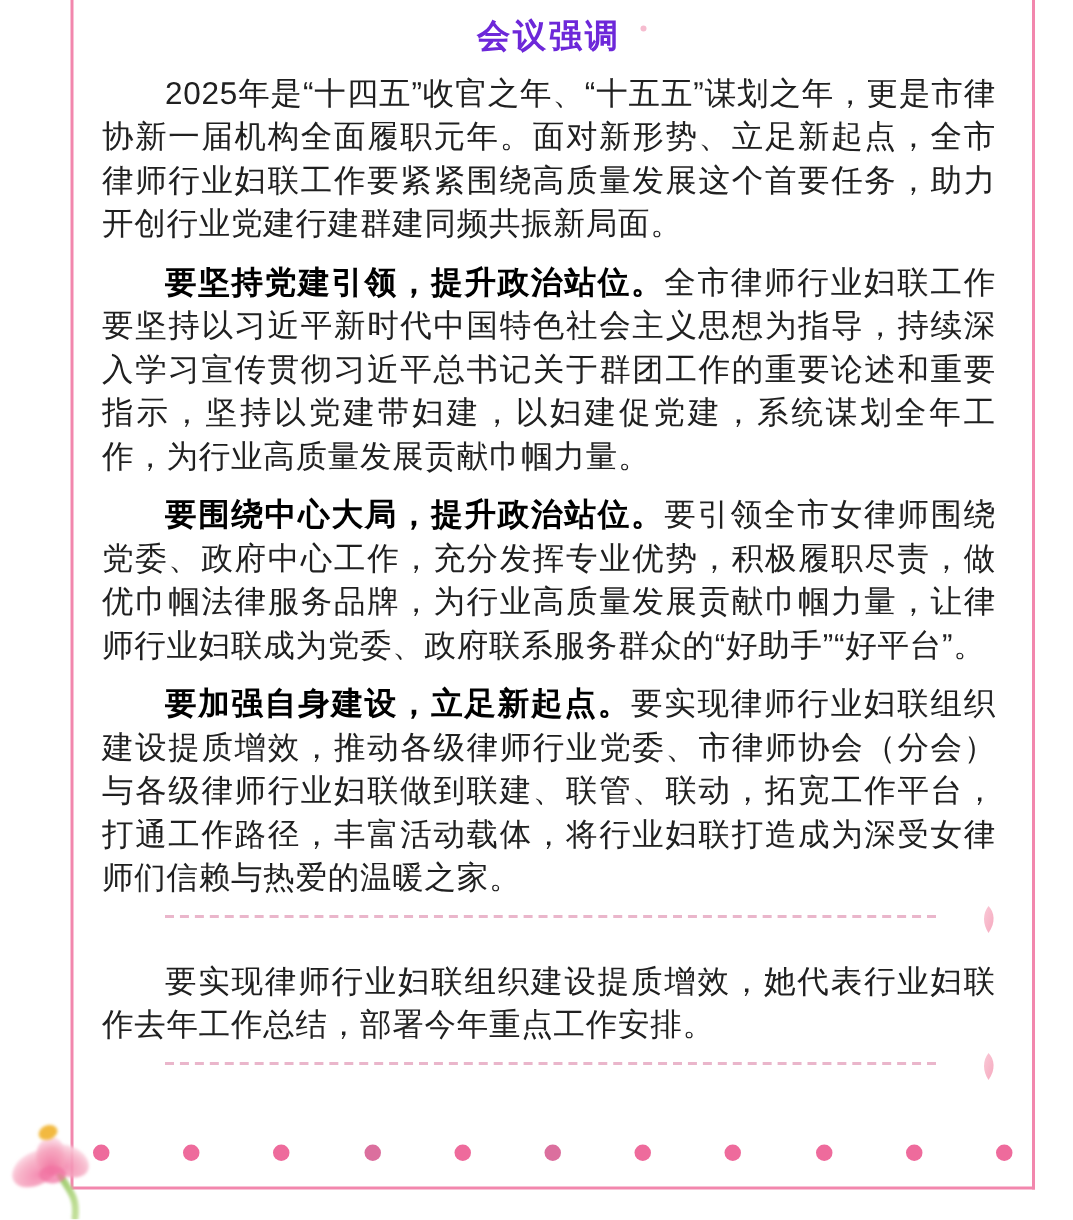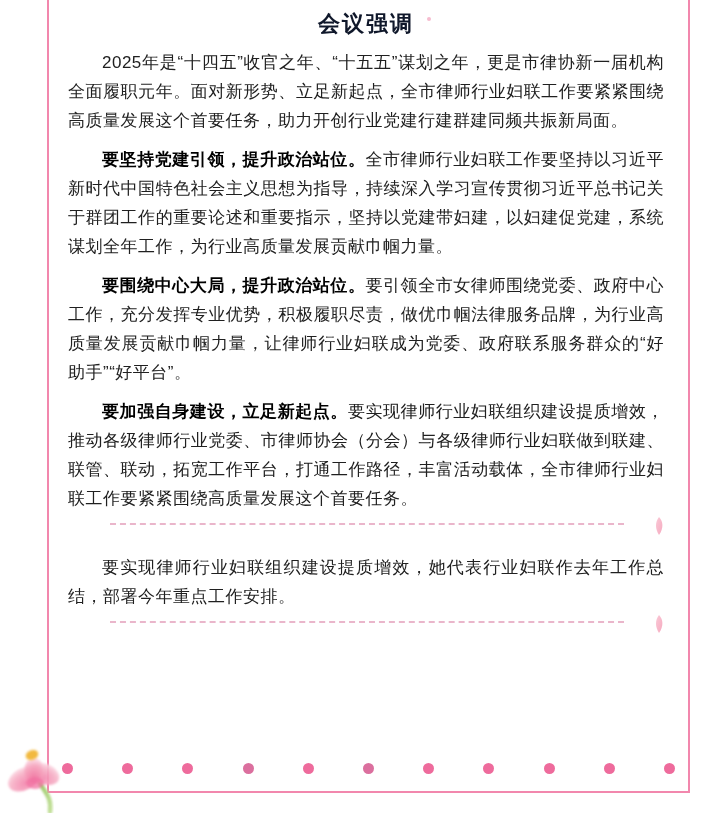--- a/index.html
+++ b/index.html
@@ -27,32 +27,32 @@
   .content{
     padding:8px 24px 0 19px;
   }
   .article-title{
     margin:0 0 8px 0;
     font-size:22px;
     line-height:32px;
     font-weight:bold;
     letter-spacing:2px;
     text-align:center;
-    color:#0f172a;
+    color:#6d28d9;
   }
   .sparkle{
     position:absolute;
     left:427px; top:17px;
     width:4px; height:4px;
     border-radius:50%;
     background:#f6bccf;
   }
   p.para{
     margin:0 0 10px 0;
-    font-size:17px;
+    font-size:21px;
     line-height:29px;
     letter-spacing:0.5px;
     color:#202020;
     text-align:justify;
     text-indent:2em;
   }
   p.para .lead{
     font-weight:bold;
     color:#000000;
     margin-top:20px;
@@ -104,21 +104,21 @@
     <div class="content">
 
       <h1 class="article-title">会议强调</h1>
 
       <p class="para"><span>2025年是“十四五”收官之年、“十五五”谋划之年，更是市律协新一届机构全面履职元年。面对新形势、立足新起点，全市律师行业妇联工作要紧紧围绕高质量发展这个首要任务，助力开创行业党建行建群建同频共振新局面。</span></p>
 
       <p class="para"><span class="lead">要坚持党建引领，提升政治站位。</span><span>全市律师行业妇联工作要坚持以习近平新时代中国特色社会主义思想为指导，持续深入学习宣传贯彻习近平总书记关于群团工作的重要论述和重要指示，坚持以党建带妇建，以妇建促党建，系统谋划全年工作，为行业高质量发展贡献巾帼力量。</span></p>
 
       <p class="para"><span class="lead">要围绕中心大局，提升政治站位。</span><span>要引领全市女律师围绕党委、政府中心工作，充分发挥专业优势，积极履职尽责，做优巾帼法律服务品牌，为行业高质量发展贡献巾帼力量，让律师行业妇联成为党委、政府联系服务群众的“好助手”“好平台”。</span></p>
 
-      <p class="para"><span class="lead">要加强自身建设，立足新起点。</span><span>要实现律师行业妇联组织建设提质增效，推动各级律师行业党委、市律师协会（分会）与各级律师行业妇联做到联建、联管、联动，拓宽工作平台，打通工作路径，丰富活动载体，全市律师行业妇联工作要紧紧围绕高质量发展这个首要任务。</span></p>
+      <p class="para"><span class="lead">要加强自身建设，立足新起点。</span><span>要实现律师行业妇联组织建设提质增效，推动各级律师行业党委、市律师协会（分会）与各级律师行业妇联做到联建、联管、联动，拓宽工作平台，打通工作路径，丰富活动载体，将行业妇联打造成为深受女律师们信赖与热爱的温暖之家。</span></p>
 
       <div class="divider">
         <svg class="petal" viewBox="0 0 14 20" xmlns="http://www.w3.org/2000/svg">
           <defs>
             <linearGradient id="pgrad1" x1="0" y1="0" x2="1" y2="1">
               <stop offset="0" stop-color="#f9c3d2"></stop>
               <stop offset="1" stop-color="#f5a0b8"></stop>
             </linearGradient>
           </defs>
           <path d="M8 1 C 12 5, 13 12, 8 19 C 4 13, 4 6, 8 1 Z" fill="url(#pgrad1)" opacity="0.9"></path>

